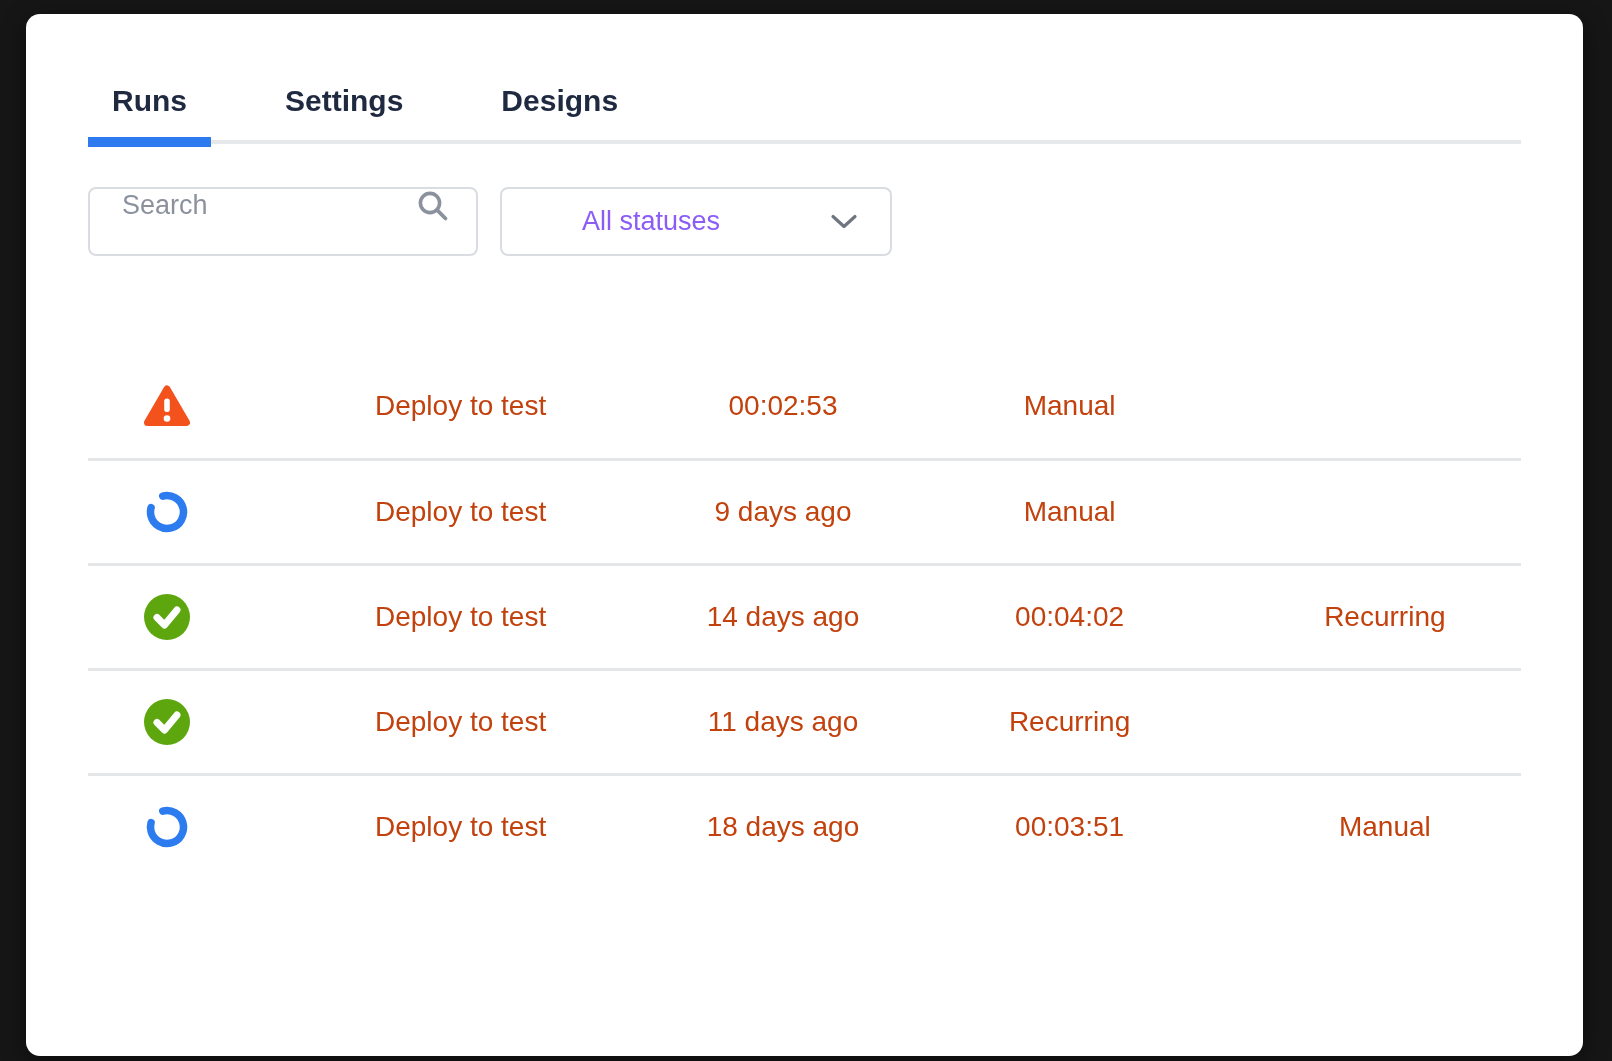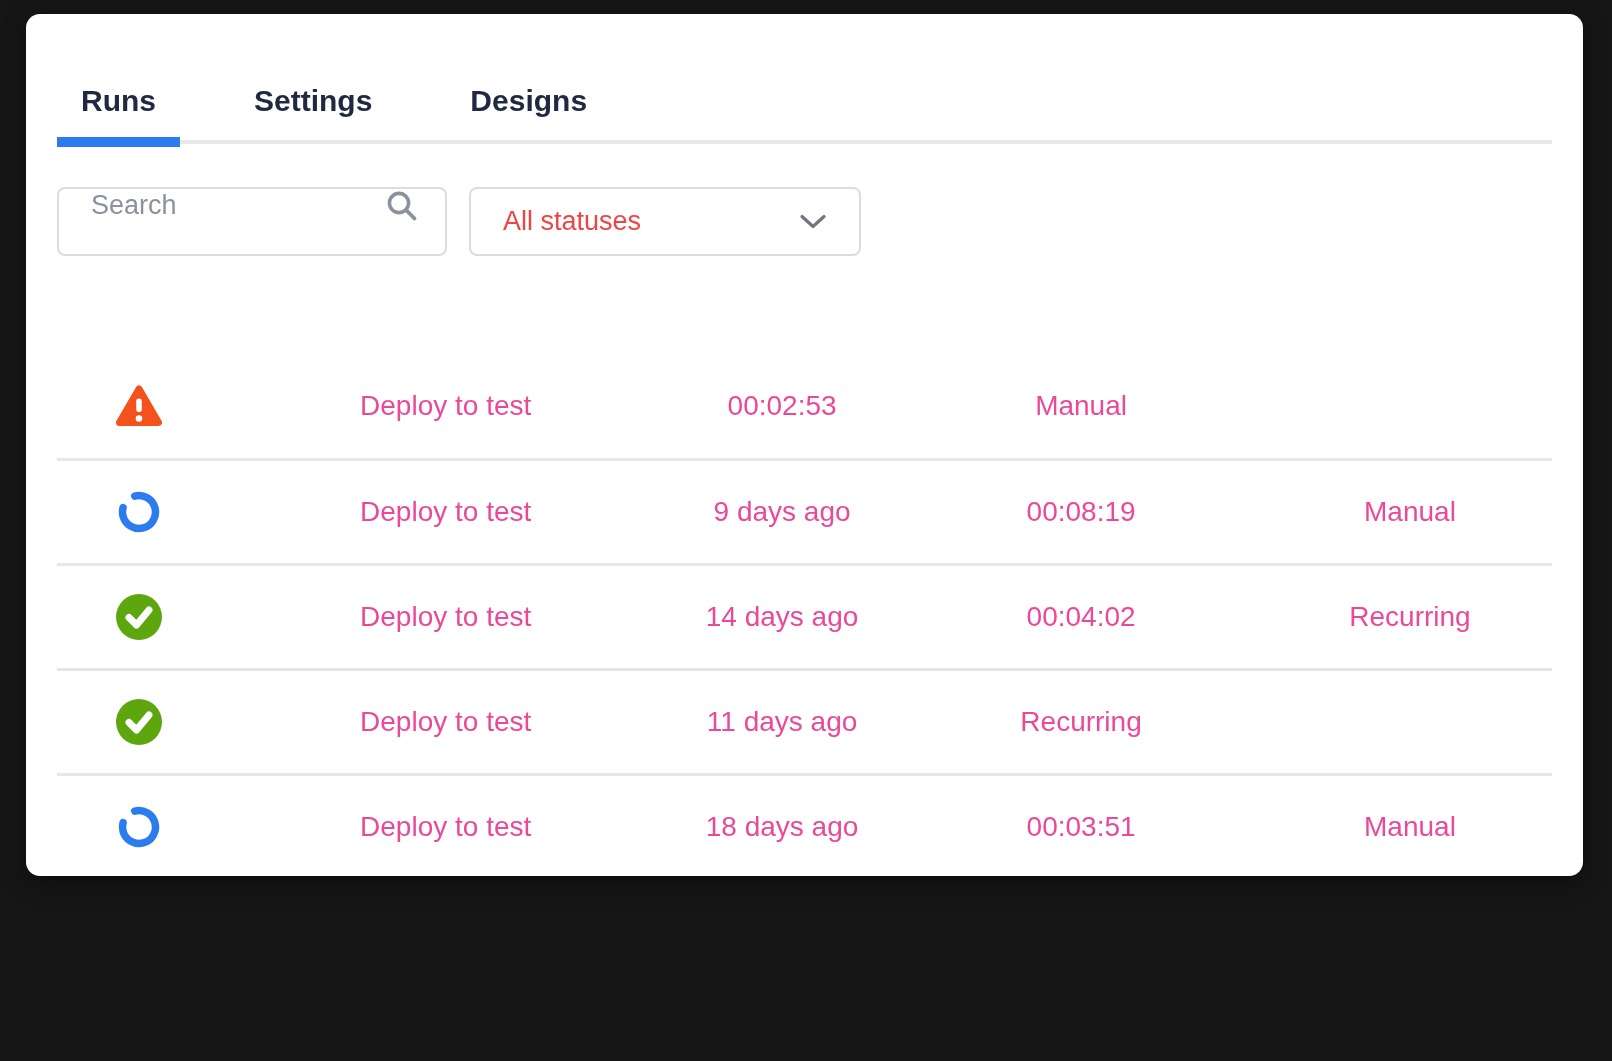--- a/index.html
+++ b/index.html
@@ -10,24 +10,24 @@
     height: 1061px;
     background: #161616;
     overflow: hidden;
     font-family: "Liberation Sans", "DejaVu Sans", sans-serif;
   }
   .card {
     position: absolute;
     left: 26px;
     top: 14px;
     width: 1557px;
-    height: 862px;
+    height: 1042px;
     background: #ffffff;
     border-radius: 14px;
-    padding: 0 31px;
+    padding: 0 62px;
     box-shadow: 0 6px 24px rgba(0,0,0,0.45);
   }
 
   
   .tab-bar {
     display: flex;
     gap: 50px;
     padding-top: 62px;
     border-bottom: 4px solid #e7e8ea;
   }
@@ -85,21 +85,22 @@
     width: 392px;
     height: 69px;
     border: 2px solid #d9dce0;
     border-radius: 8px;
     padding: 0 32px 0 32px;
     background: #ffffff;
     cursor: pointer;
   }
   .status-select .value {
     font-size: 27px;
-    color: #ef4444;
+    color: #8b5cf6;
+    margin-left: 48px;
   }
 
   
   .table { margin-top: 97px; }
   .thead, .trow {
     display: grid;
     grid-template-columns: 11% 30% 15% 25% 19%;
     align-items: center;
   }
   .thead {
@@ -109,21 +110,21 @@
   .hcell {
     font-size: 28px;
     font-weight: 700;
     color: #232e48;
     text-align: center;
   }
   .trow { height: 105px; }
   .trow + .trow { border-top: 3px solid #e4e6e8; }
   .cell {
     font-size: 28px;
-    color: #ec4899;
+    color: #c2410c;
     text-align: center;
   }
   .status-cell {
     display: flex;
     align-items: center;
     justify-content: center;
   }
   .status-icon { display: inline-flex; }
 </style>
 </head>
@@ -178,21 +179,20 @@
       <div class="trow">
         <div class="cell status-cell">
           <span class="status-icon">
             <svg width="46" height="46" viewBox="0 0 46 46">
               <circle cx="23" cy="23" r="16.5" fill="none" stroke="#2c7cf0" stroke-width="7.5" stroke-linecap="round" stroke-dasharray="86 104" transform="rotate(-105 23 23)"></circle>
             </svg>
           </span>
         </div>
         <div class="cell">Deploy to test</div>
         <div class="cell">9 days ago</div>
-        <div class="cell">00:08:19</div>
         <div class="cell">Manual</div>
       </div>
 
       <div class="trow">
         <div class="cell status-cell">
           <span class="status-icon">
             <svg width="48" height="48" viewBox="0 0 48 48">
               <circle cx="24" cy="24" r="23" fill="#5ea60e"></circle>
               <polyline points="14,24.5 21.5,32 34,17" fill="none" stroke="#ffffff" stroke-width="7" stroke-linecap="round" stroke-linejoin="round"></polyline>
             </svg>

